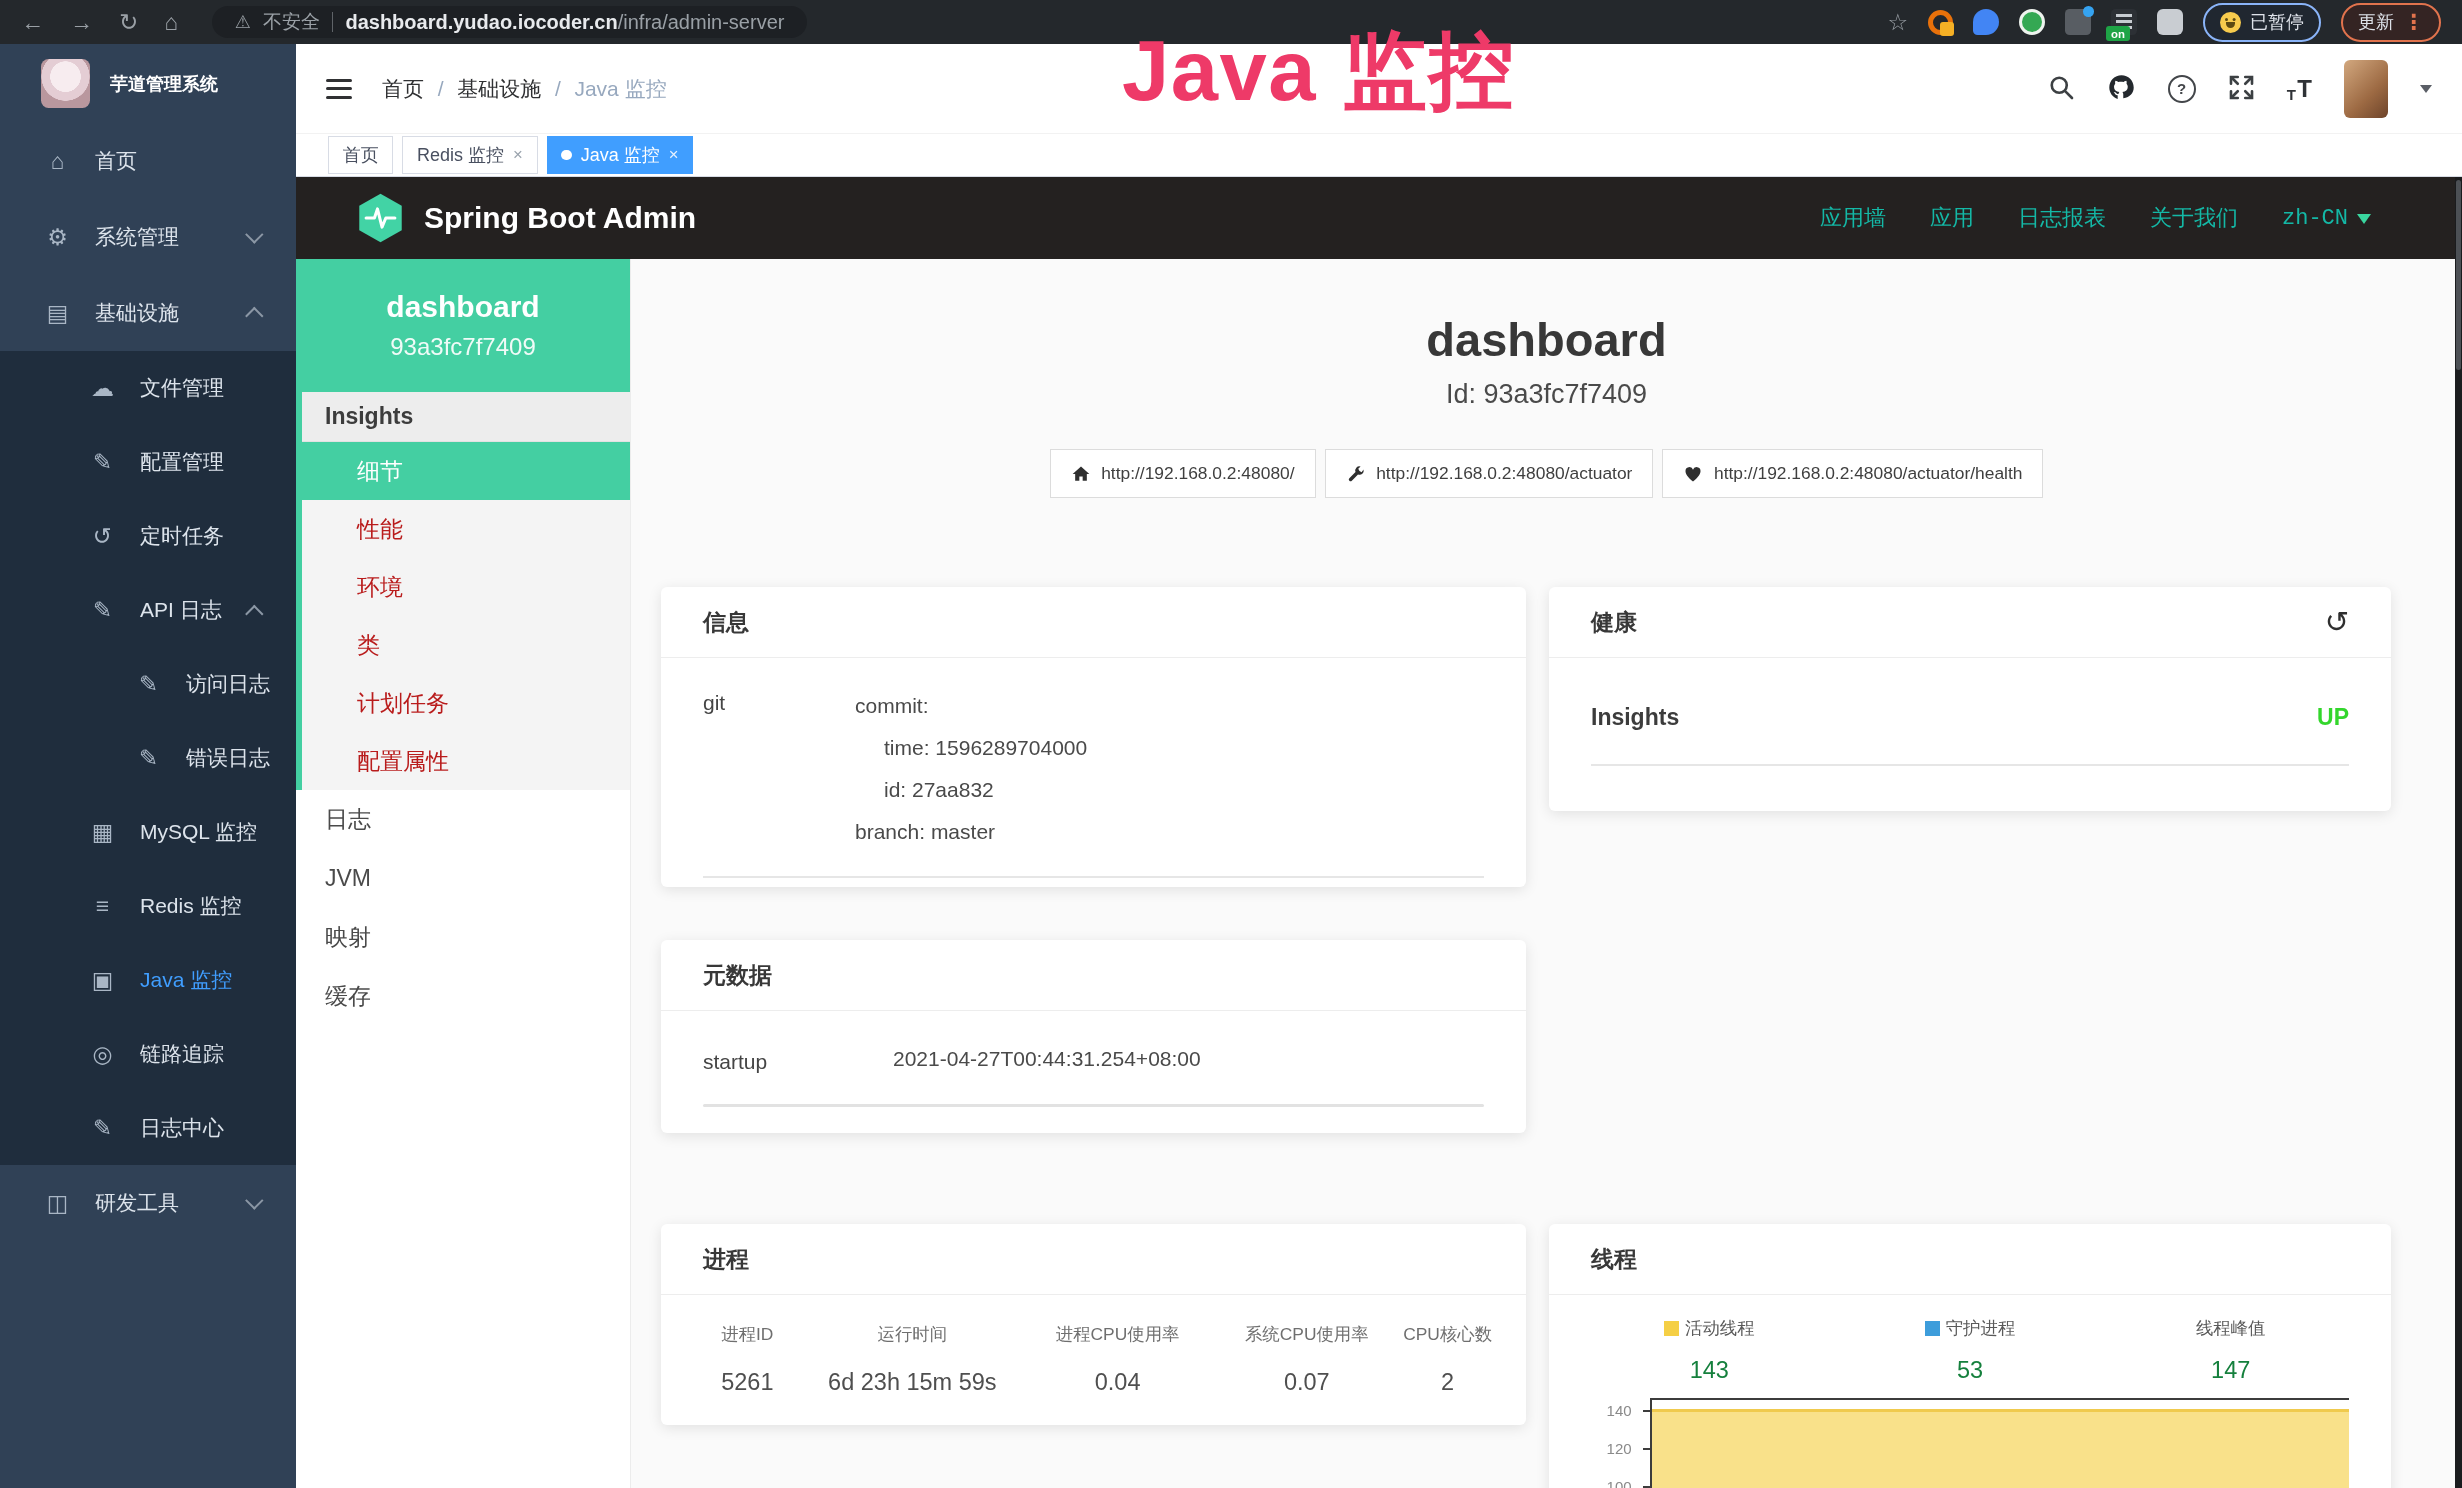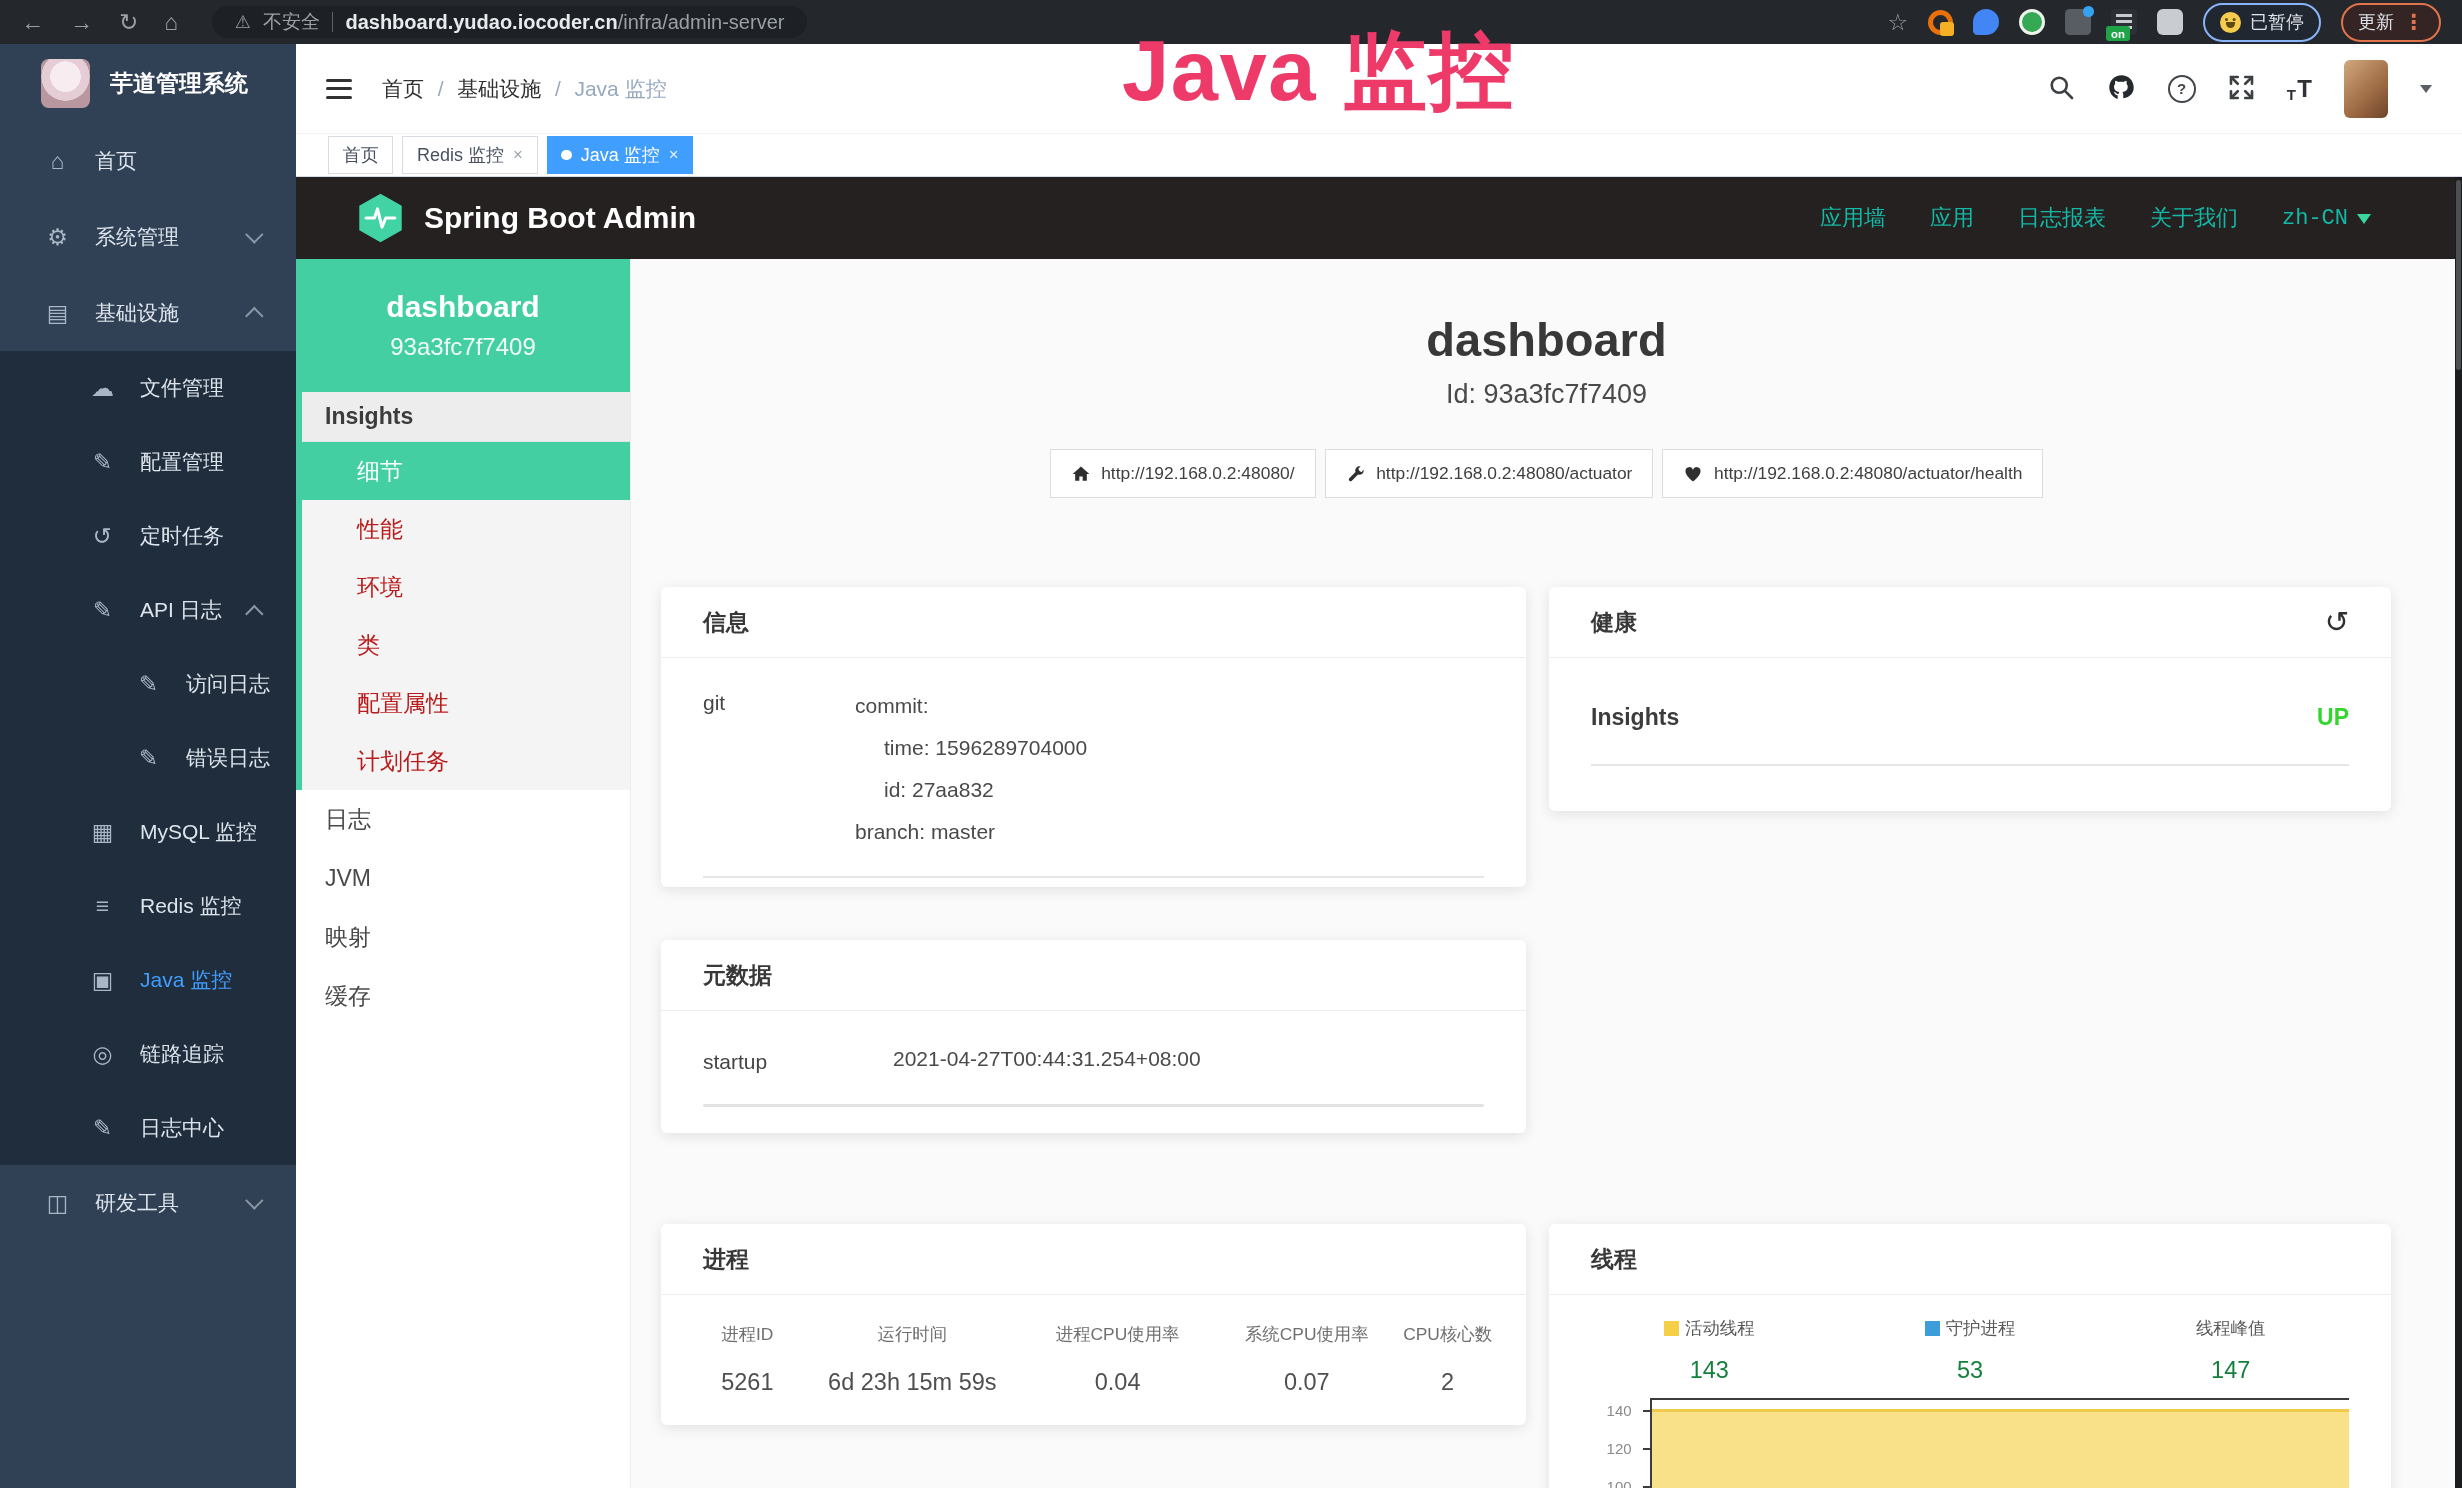--- a/index.html
+++ b/index.html
@@ -37,21 +37,21 @@
   .face::before{content:"";position:absolute;left:5.3px;top:6.8px;width:3px;height:3px;border-radius:50%;
     background:#5c4a12;box-shadow:7.6px 0 0 #5c4a12;}
   .face::after{content:"";position:absolute;left:6px;top:10px;width:9px;height:6px;border-radius:0 0 9px 9px;background:#5c4a12;}
   .pill.update{border:2.3px solid #e1734d;background:#342423;}
   .pill.update .dots{color:#e1734d;font-size:21px;font-weight:700;}
   
   .app-sidebar{position:absolute;left:0;top:44px;width:296px;bottom:0;background:#304156;overflow:hidden;}
   .logo-row{height:79px;display:flex;align-items:center;padding-left:41px;gap:20px;}
   .app-logo{width:49px;height:49px;border-radius:7.6px;background:
     radial-gradient(circle at 50% 36%,#f7ecef 0 38%,#e4cdd4 39% 60%,#b9979e 61%);}
-  .app-title{font-size:23px;font-weight:700;color:#ffffff;}
+  .app-title{font-size:18px;font-weight:700;color:#ffffff;}
   .mi{height:76px;display:flex;align-items:center;color:#dde4ec;font-size:21px;position:relative;padding-left:44px;}
   .mi .ic{width:27px;margin-right:24px;font-size:23px;color:#a9b6c5;text-align:center;flex-shrink:0;}
   .mi.sub{height:74px;background:#1f2d3d;padding-left:89px;}
   .mi.nested{height:74px;background:#1f2d3d;padding-left:135px;}
   .mi.active{color:#409eff;}
   .chev{position:absolute;right:35px;width:10.6px;height:10.6px;border-right:2.3px solid #8b97a5;border-bottom:2.3px solid #8b97a5;}
   .chev.down{transform:rotate(45deg);top:29px;}
   .chev.up{transform:rotate(-135deg);top:35px;}
   
   .main{position:absolute;left:296px;top:44px;right:0;bottom:0;background:#fff;}
@@ -346,22 +346,22 @@
         <div class="inst-head">
           <div class="inst-name">dashboard</div>
           <div class="inst-id">93a3fc7f7409</div>
         </div>
         <div class="insights">
           <div class="insights-title">Insights</div>
           <div class="ins-item active">细节</div>
           <div class="ins-item">性能</div>
           <div class="ins-item">环境</div>
           <div class="ins-item">类</div>
+          <div class="ins-item">计划任务</div>
           <div class="ins-item">配置属性</div>
-          <div class="ins-item">计划任务</div>
         </div>
         <div class="root-item">日志</div>
         <div class="root-item">JVM</div>
         <div class="root-item">映射</div>
         <div class="root-item">缓存</div>
       </div>
 
       <div class="sba-content">
         <div class="page-title">dashboard</div>
         <div class="page-id">Id: 93a3fc7f7409</div>

